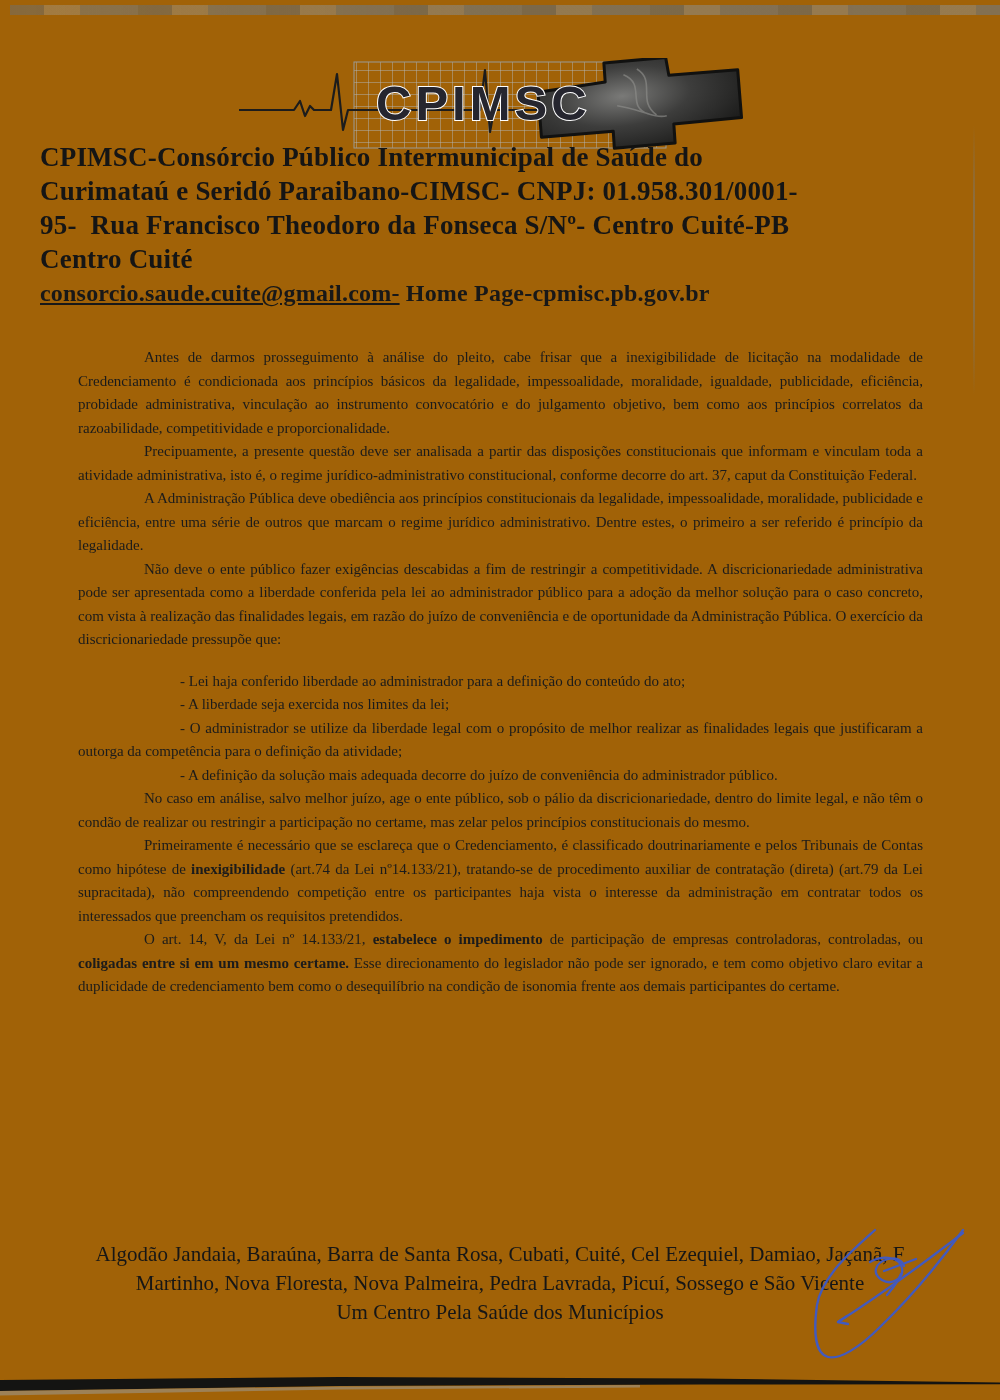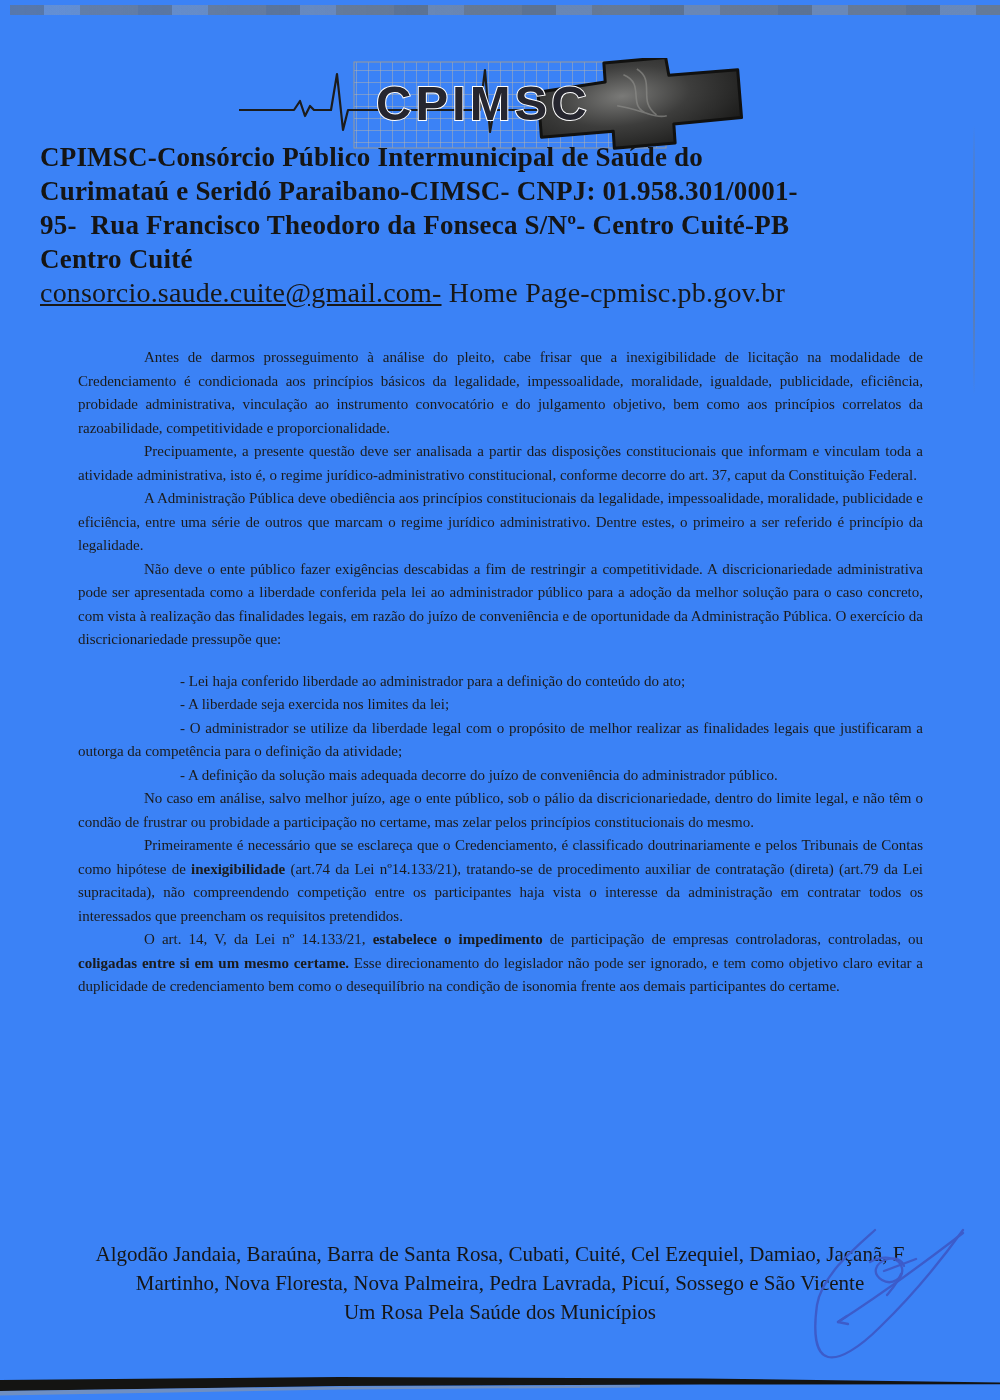--- a/index.html
+++ b/index.html
@@ -1,18 +1,18 @@
 <!DOCTYPE html>
 <html><head>
 <meta charset="utf-8">
 <style>
   html,body{margin:0;padding:0;background:#e8e8e6;}
   .page{
     position:relative; width:1000px; height:1400px; margin:0 auto;
-    background:#3b82f6; overflow:hidden;
+    background:#a16207; overflow:hidden;
     font-family:"Liberation Serif", serif; color:#1b1b1b;
   }
   
   .scan-top-band{
     position:absolute; top:5px; left:10px; right:0; height:10px;
     background:
       repeating-linear-gradient(90deg, rgba(105,105,100,.45) 0 34px, rgba(175,175,170,.25) 34px 70px, rgba(120,120,115,.5) 70px 128px),
       linear-gradient(90deg, rgba(150,150,145,.15), rgba(110,110,105,.45) 45%, rgba(115,115,110,.4));
     filter:blur(.6px);
   }
@@ -21,21 +21,21 @@
     background:linear-gradient(180deg, rgba(140,140,136,0), rgba(120,120,116,.55) 30%, rgba(120,120,116,.5) 70%, rgba(140,140,136,0));
   }
   .scan-bottom{position:absolute; left:0; top:1374px; width:1000px; height:26px;}
   
   .logo{position:absolute; top:58px; left:236px; width:516px; height:96px;}
   .title-block{
     position:absolute; top:140px; left:40px; right:40px;
     text-align:left; font-weight:bold; font-size:27px; line-height:34px;
     letter-spacing:.2px; color:#151515;
   }
-  .contact-line{font-weight:normal; font-size:28px; line-height:32px; margin-top:1px; color:#181818;}
+  .contact-line{font-weight:bold; font-size:24px; line-height:32px; margin-top:1px; color:#181818;}
   .contact-line .email{text-decoration:underline;}
   
   .doc-body{position:absolute; top:346px; left:78px; width:845px; font-size:15px; line-height:23.5px; text-align:justify;}
   .doc-body p{margin:0; text-indent:66px;}
   .b{font-weight:bold;}
   .list-group{margin-top:18px;}
   .list-group p{text-indent:102px;}
   .p-gap-lg{margin-top:33px;}
   .p-gap-sm{margin-top:16px;}
   
@@ -88,29 +88,29 @@
     <p><span>Antes de darmos prosseguimento à análise do pleito, cabe frisar que a inexigibilidade de licitação na modalidade de Credenciamento é condicionada aos princípios básicos da legalidade, impessoalidade, moralidade, igualdade, publicidade, eficiência, probidade administrativa, vinculação ao instrumento convocatório e do julgamento objetivo, bem como aos princípios correlatos da razoabilidade, competitividade e proporcionalidade.</span></p>
     <p><span>Precipuamente, a presente questão deve ser analisada a partir das disposições constitucionais que informam e vinculam toda a atividade administrativa, isto é, o regime jurídico-administrativo constitucional, conforme decorre do art. 37, caput da Constituição Federal.</span></p>
     <p><span>A Administração Pública deve obediência aos princípios constitucionais da legalidade, impessoalidade, moralidade, publicidade e eficiência, entre uma série de outros que marcam o regime jurídico administrativo. Dentre estes, o primeiro a ser referido é princípio da legalidade.</span></p>
     <p><span>Não deve o ente público fazer exigências descabidas a fim de restringir a competitividade. A discricionariedade administrativa pode ser apresentada como a liberdade conferida pela lei ao administrador público para a adoção da melhor solução para o caso concreto, com vista à realização das finalidades legais, em razão do juízo de conveniência e de oportunidade da Administração Pública. O exercício da discricionariedade pressupõe que:</span></p>
     <div class="list-group">
       <p><span>- Lei haja conferido liberdade ao administrador para a definição do conteúdo do ato;</span></p>
       <p><span>- A liberdade seja exercida nos limites da lei;</span></p>
       <p><span>- O administrador se utilize da liberdade legal com o propósito de melhor realizar as finalidades legais que justificaram a outorga da competência para o definição da atividade;</span></p>
       <p><span>- A definição da solução mais adequada decorre do juízo de conveniência do administrador público.</span></p>
     </div>
-    <p class="p-gap-lg"><span>No caso em análise, salvo melhor juízo, age o ente público, sob o pálio da discricionariedade, dentro do limite legal, e não têm o condão de frustrar ou probidade a participação no certame, mas zelar pelos princípios constitucionais do mesmo.</span></p>
+    <p class="p-gap-lg"><span>No caso em análise, salvo melhor juízo, age o ente público, sob o pálio da discricionariedade, dentro do limite legal, e não têm o condão de realizar ou restringir a participação no certame, mas zelar pelos princípios constitucionais do mesmo.</span></p>
     <p class="p-gap-sm"><span>Primeiramente é necessário que se esclareça que o Credenciamento, é classificado doutrinariamente e pelos Tribunais de Contas como hipótese de </span><span class="b">inexigibilidade</span><span> (art.74 da Lei nº14.133/21), tratando-se de procedimento auxiliar de contratação (direta) (art.79 da Lei supracitada), não compreendendo competição entre os participantes haja vista o interesse da administração em contratar todos os interessados que preencham os requisitos pretendidos.</span></p>
     <p class="p-gap-sm"><span>O art. 14, V, da Lei nº 14.133/21, </span><span class="b">estabelece o impedimento</span><span> de participação de empresas controladoras, controladas, ou </span><span class="b">coligadas entre si em um mesmo certame.</span><span> Esse direcionamento do legislador não pode ser ignorado, e tem como objetivo claro evitar a duplicidade de credenciamento bem como o desequilíbrio na condição de isonomia frente aos demais participantes do certame.</span></p>
   </div>
 
   <div class="footer">
     <div class="line">Algodão Jandaia, Baraúna, Barra de Santa Rosa, Cubati, Cuité, Cel Ezequiel, Damiao, Jaçanã, F</div>
     <div class="line">Martinho, Nova Floresta, Nova Palmeira, Pedra Lavrada, Picuí, Sossego e São Vicente</div>
-    <div class="line">Um Rosa Pela Saúde dos Municípios</div>
+    <div class="line">Um Centro Pela Saúde dos Municípios</div>
   </div>
 
   <svg class="signature" viewBox="0 0 182 162" aria-hidden="true">
     <g fill="none" stroke="#3d5ac8" stroke-width="2.3" stroke-linecap="round" opacity=".95">
       <path d="M77 17 C58 34 24 62 19 92 C15 121 18 141 30 144 C42 147 62 134 82 114 C112 85 142 49 165 17"></path>
       <path d="M165 20 C132 45 92 76 40 109"></path>
       <path d="M40 109 l9 -6 M40 109 l10 2"></path>
       <path d="M72 49 C87 41 102 45 104 55 C106 65 94 73 84 67 C74 61 76 50 90 46 C98 44 104 47 106 53"></path>
       <path d="M86 58 L118 46"></path>
       <path d="M103 61 C99 71 93 77 89 82"></path>

